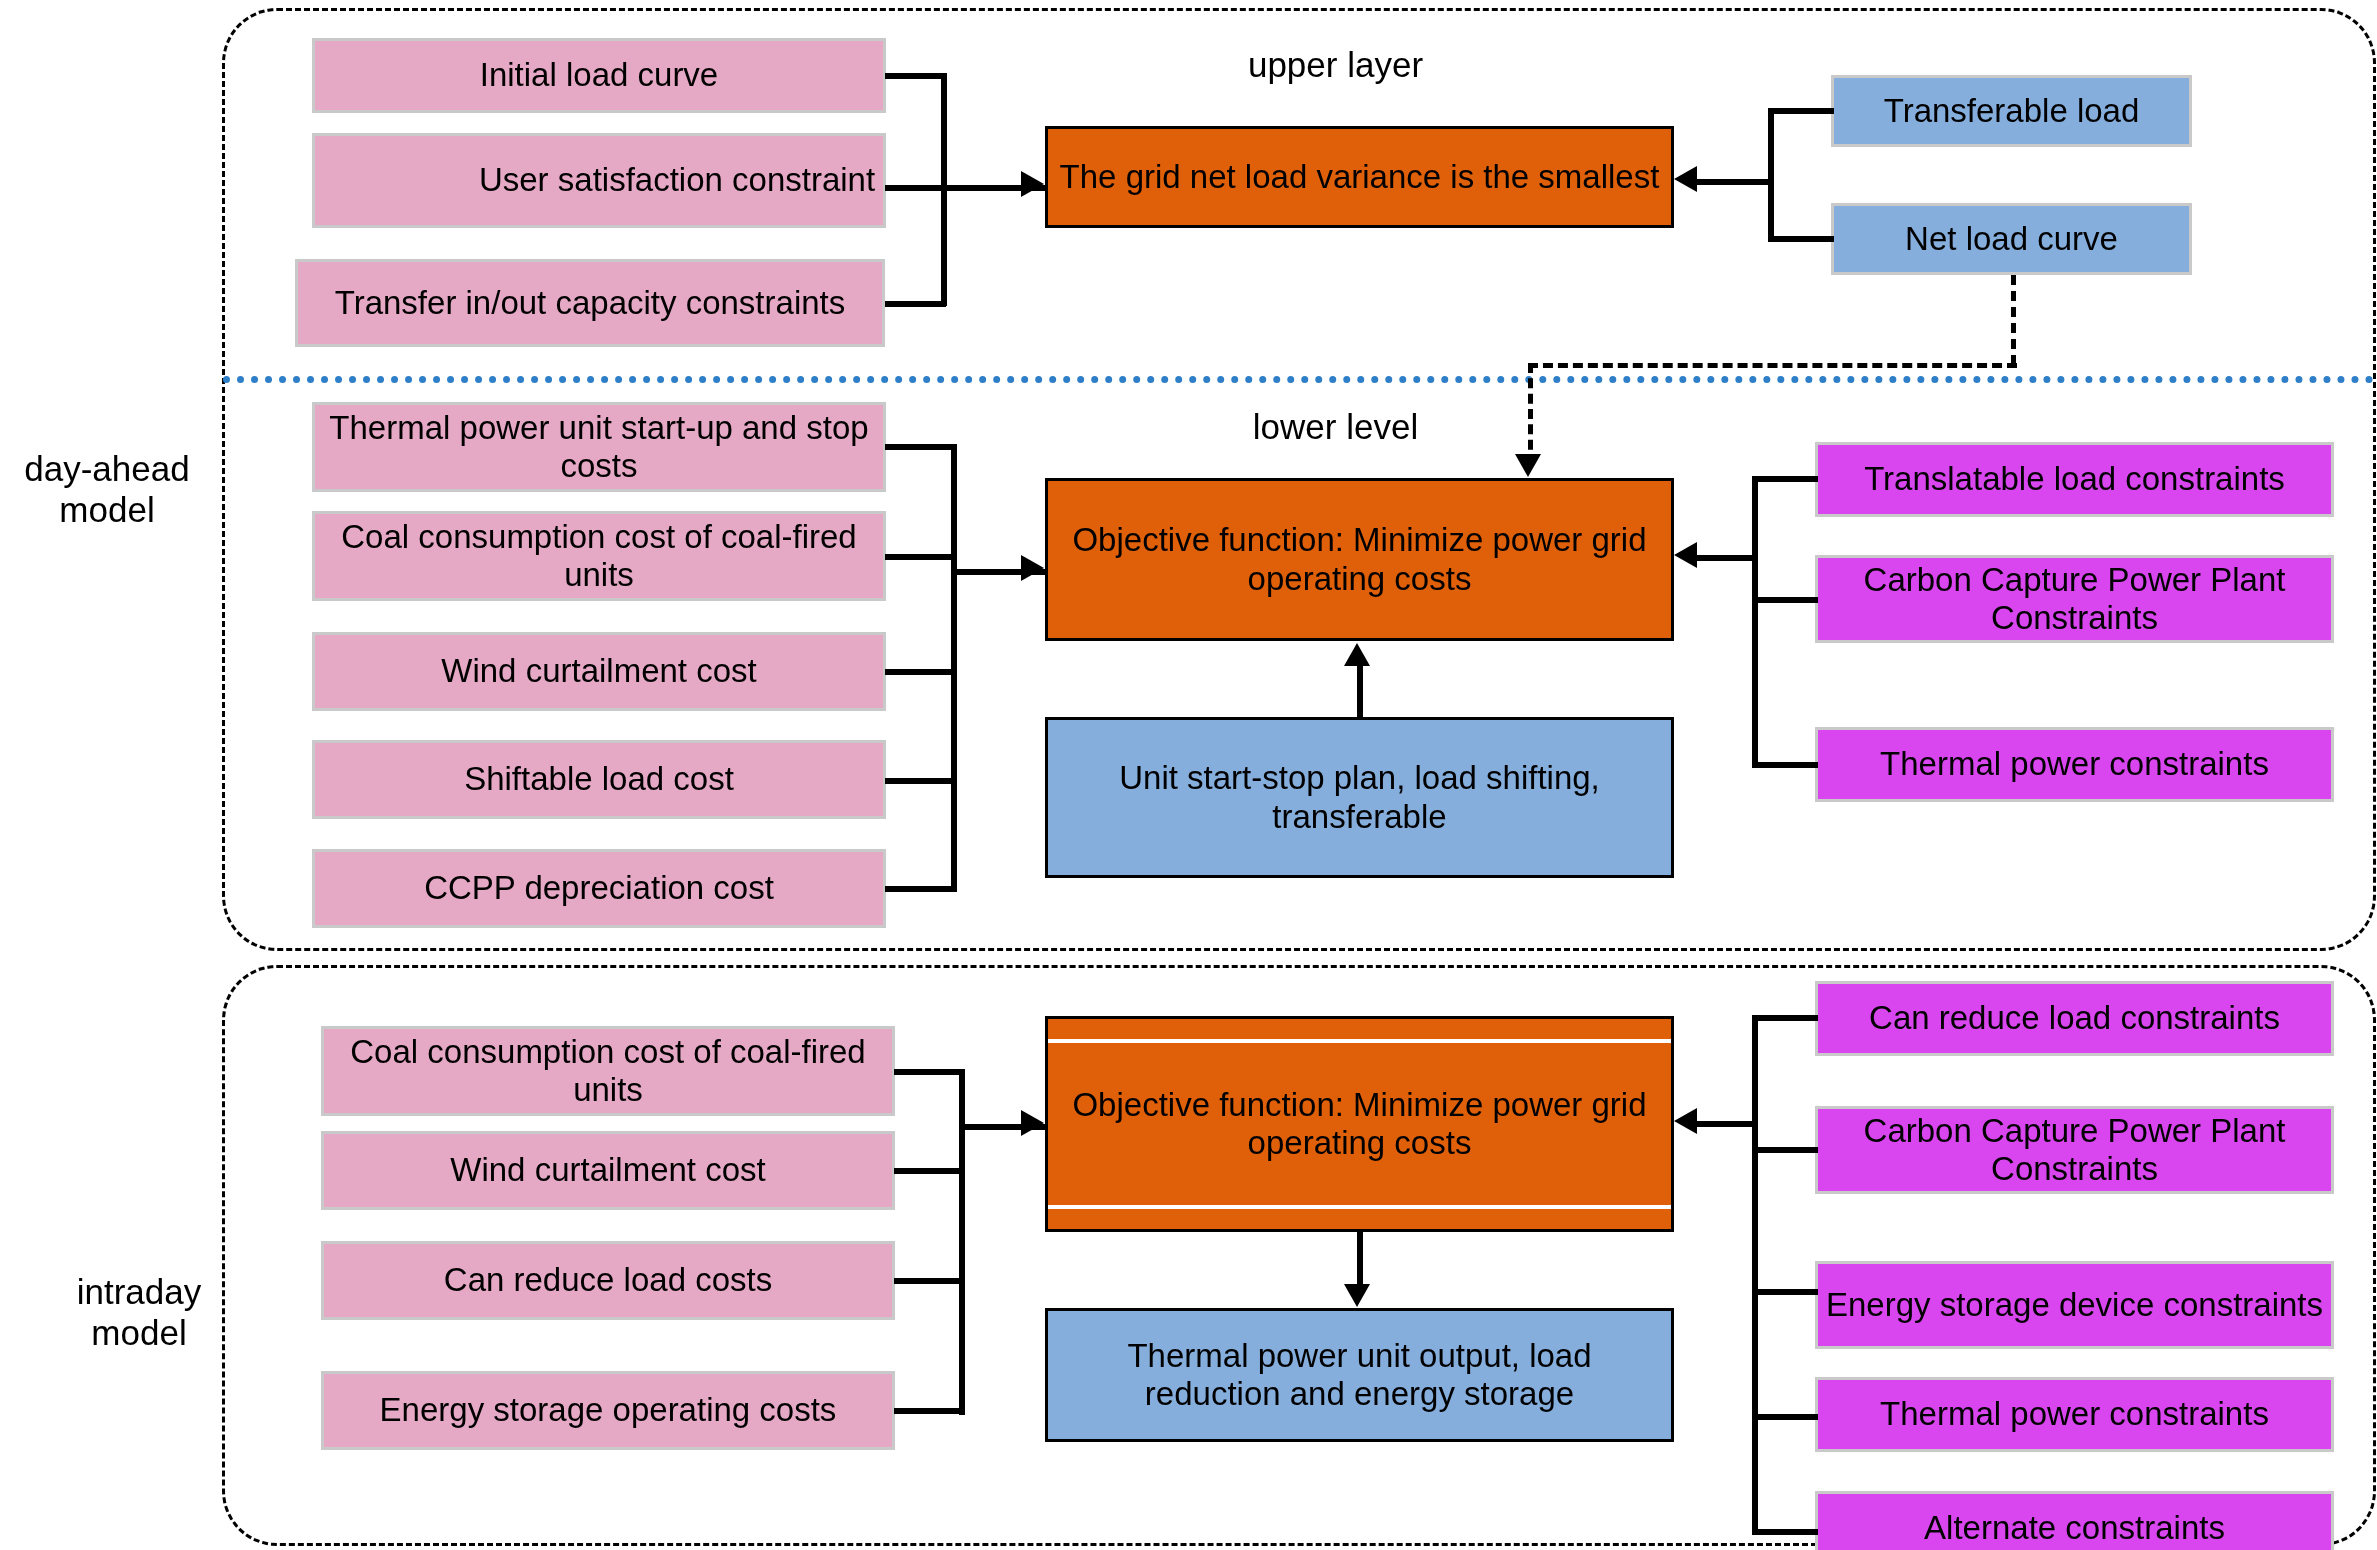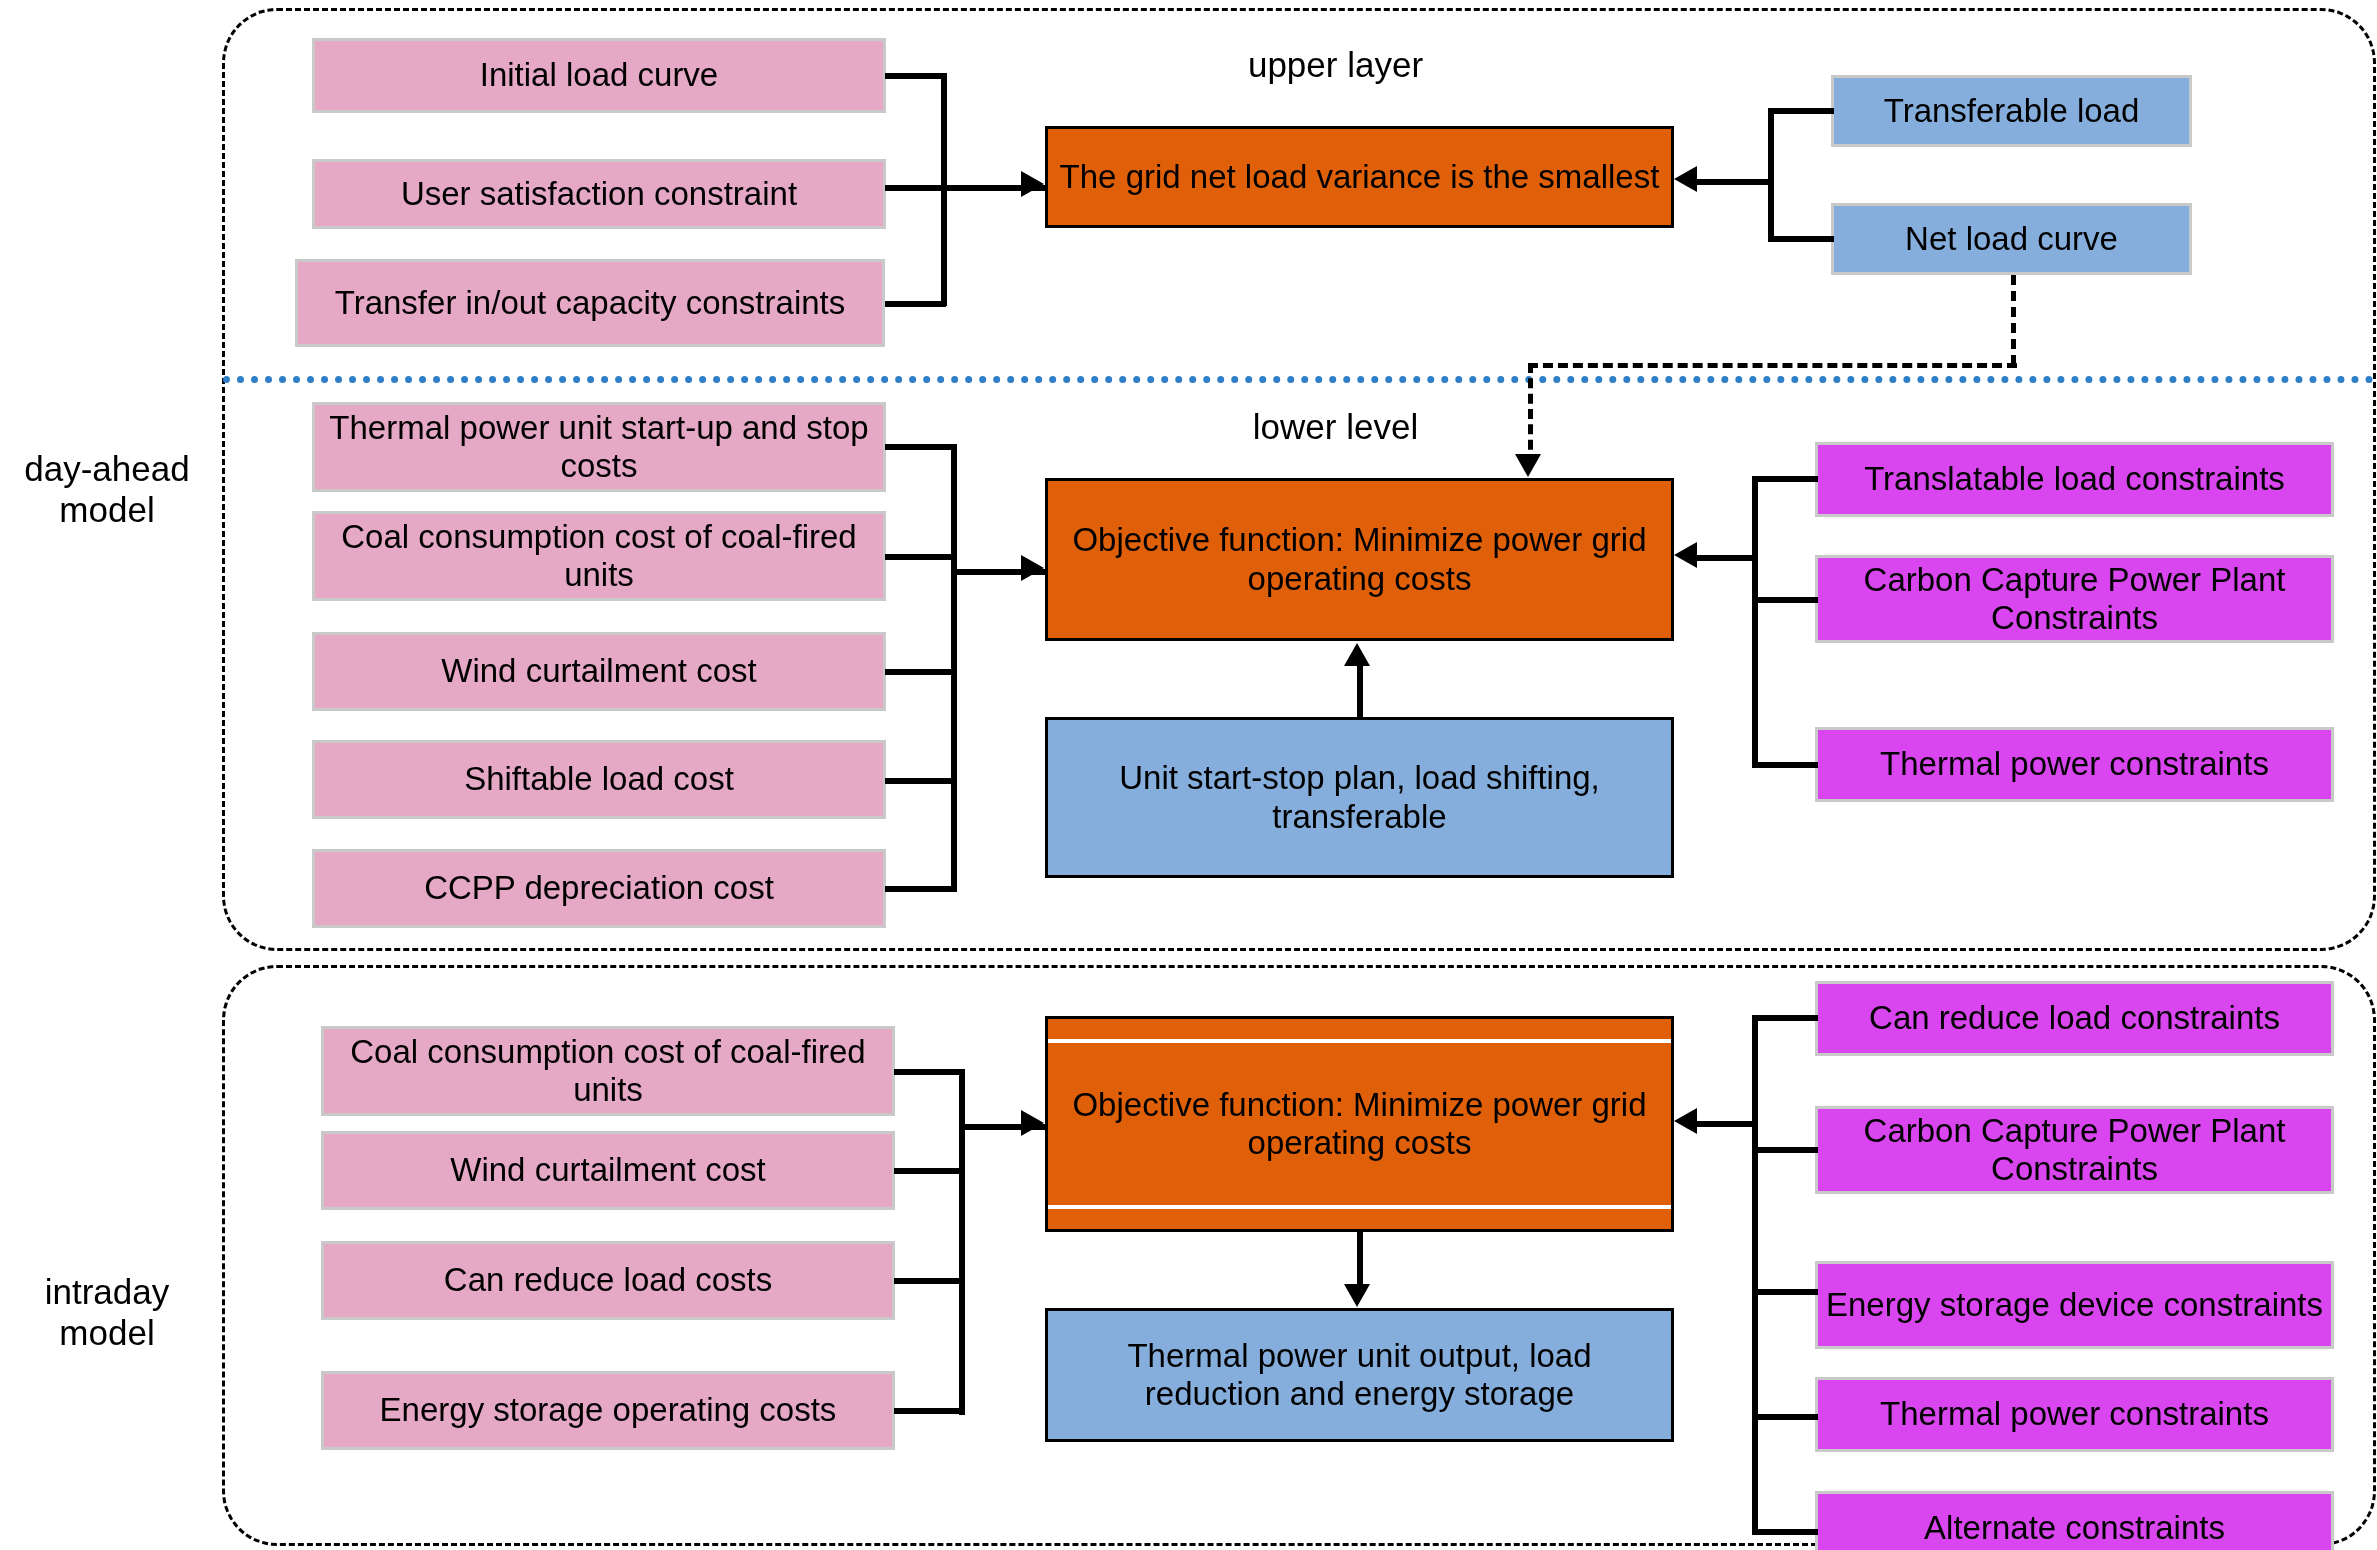--- a/index.html
+++ b/index.html
@@ -58,21 +58,21 @@
     <div>model</div>
   </div>
 
   <div class="divider" style="left:223px;top:376px;width:2151px;"></div>
 
   <div class="layer-caption" style="left:1131px;top:45px;width:409px;">upper layer</div>
 
   <div class="node pink" style="left:312px;top:38px;width:574px;height:75px;">
     <span>Initial load curve</span>
   </div>
-  <div class="node pink" style="left:312px;top:159px;width:574px;height:70px;">
+  <div class="node pink" style="left:312px;top:133px;width:574px;height:95px;justify-content:flex-end;">
     <span>User satisfaction constraint</span>
   </div>
   <div class="node pink" style="left:295px;top:259px;width:590px;height:88px;">
     <span>Transfer in/out capacity constraints</span>
   </div>
 
   <div class="hline" style="left:885px;top:73px;width:61px;"></div>
   <div class="hline" style="left:885px;top:185px;width:61px;"></div>
   <div class="hline" style="left:885px;top:301px;width:61px;"></div>
   <div class="vline" style="left:941px;top:73px;height:233px;"></div>
@@ -150,21 +150,21 @@
 
   <div class="hline" style="left:1752px;top:476px;width:66px;"></div>
   <div class="hline" style="left:1752px;top:597px;width:66px;"></div>
   <div class="hline" style="left:1752px;top:762px;width:66px;"></div>
   <div class="vline" style="left:1752px;top:476px;height:291px;"></div>
   <div class="hline" style="left:1697px;top:555px;width:59px;"></div>
   <div class="arrow-l" style="left:1674px;top:542px;"></div>
 
   <div class="model-box" style="left:222px;top:965px;width:2154px;height:581px;"></div>
 
-  <div class="side-label" style="left:0px;top:1271px;width:214px;">
+  <div class="side-label" style="left:0px;top:1271px;width:214px;padding-left:32px;">
     <div>intraday</div>
     <div>model</div>
   </div>
 
   <div class="node pink" style="left:321px;top:1026px;width:574px;height:90px;">
     <span>Coal consumption cost of coal-fired units</span>
   </div>
   <div class="node pink" style="left:321px;top:1131px;width:574px;height:79px;">
     <span>Wind curtailment cost</span>
   </div>

